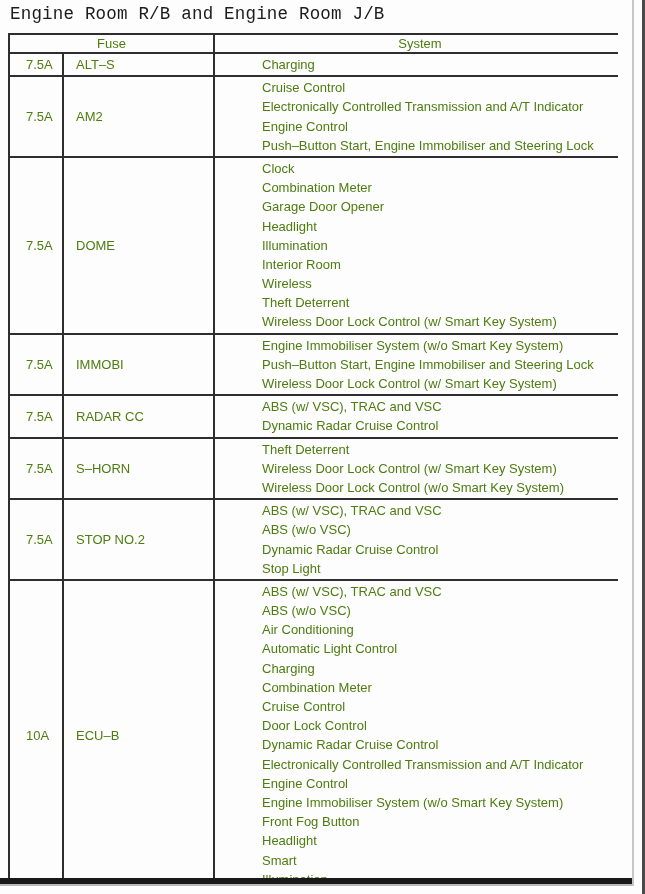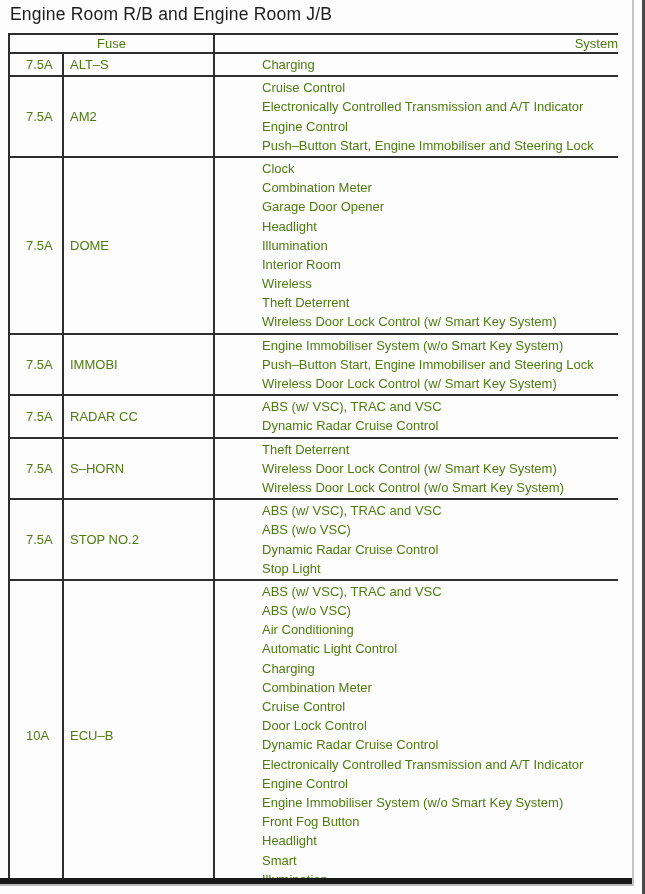--- a/index.html
+++ b/index.html
@@ -12,20 +12,21 @@
     color: #1d1d1d;
   }
   .page-title {
     position: absolute;
     left: 10px; top: 4px;
     font-size: 17.5px;
     font-weight: 400;
     letter-spacing: 0.2px;
     color: #1c1c1c;
     white-space: nowrap;
+    font-family: Liberation Mono, monospace;
   }
   .table-wrap {
     position: absolute;
     left: 8px; top: 33px;
     width: 610px; height: 845px;
     overflow: hidden;
   }
   table.fuse-table {
     border-collapse: collapse;
     width: 610px;
@@ -33,23 +34,23 @@
   }
   .fuse-table th, .fuse-table td {
     border: 2px solid #2e2e2e;
     font-size: 13px;
     font-weight: 400;
     color: #4d7c0f;
     padding: 0;
   }
   .fuse-table th { height: 17px; }
   th.h-fuse { text-align: center; }
-  th.h-system { text-align: right; padding-left: 7px; }
+  th.h-system { text-align: center; padding-left: 7px; }
   td.amp { padding-left: 16px; vertical-align: middle; }
-  td.fname { padding-left: 6px; vertical-align: middle; }
+  td.fname { padding-left: 12px; vertical-align: middle; }
   td.sys { vertical-align: middle; padding: 1px 0; }
   td.sys .sys-line {
     line-height: 19.2px;
     height: 19.2px;
     padding-left: 7px;
     white-space: nowrap;
     overflow: hidden;
     margin-left: 40px;
   }
   .cutoff-bar {

